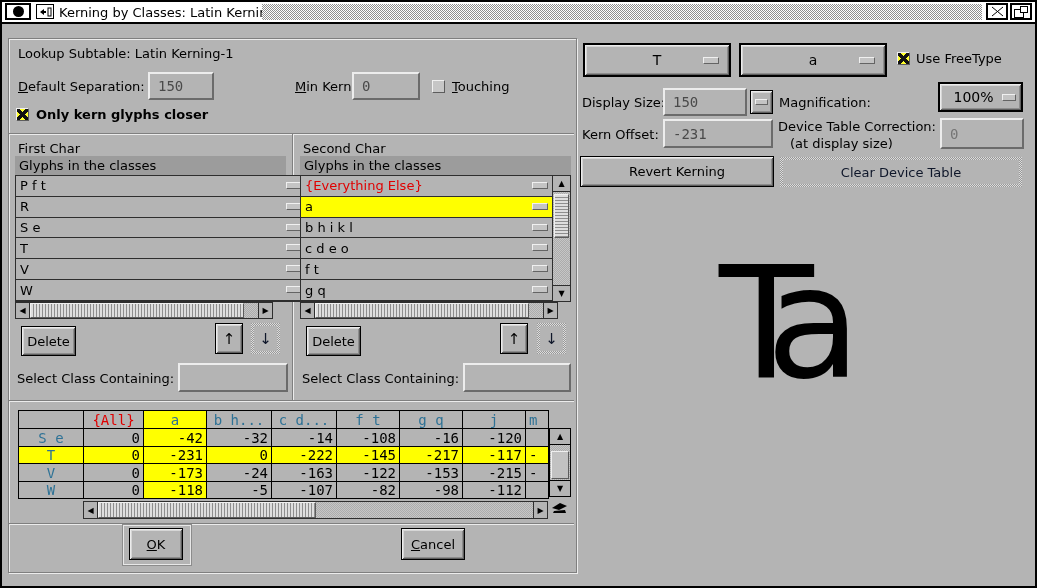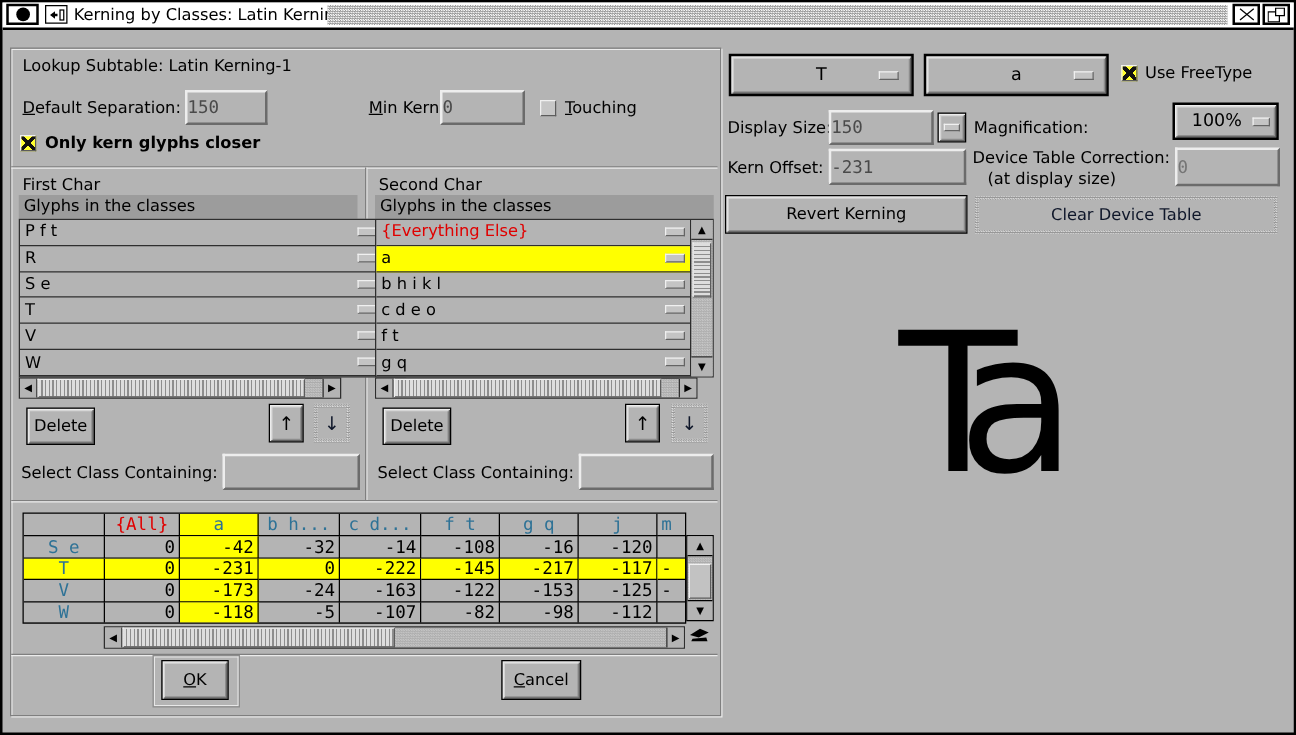--- a/index.html
+++ b/index.html
@@ -25,21 +25,21 @@
   .btn{position:absolute;background:#b4b4b4;border:1px solid #000;box-sizing:border-box;
     box-shadow:inset 1px 1px 0 #ececec,inset -1px -1px 0 #5f5f5f,inset 2px 2px 0 #d6d6d6,inset -2px -2px 0 #8d8d8d;
     display:flex;align-items:center;justify-content:center;cursor:default;}
   .menubtn{border:2px solid #000;}
   .okring{position:absolute;border:1px solid #8c8c8c;box-shadow:inset 1px 1px 0 #e8e8e8,inset -1px -1px 0 #e8e8e8;}
   .disabled-frame{position:absolute;background:conic-gradient(#dcdcdc 25%,#989898 0 50%,#dcdcdc 0 75%,#989898 0);background-size:2px 2px;}
   .disabled-inner{position:absolute;inset:3px;background:#b4b4b4;display:flex;align-items:center;justify-content:center;color:#0f172a;}
 
   
   .tf{position:absolute;background:#b4b4b4;border:2px solid;border-color:#ededed #6b6b6b #6b6b6b #ededed;
-    font-family:"DejaVu Sans Mono",monospace;font-size:14px;color:#4a4a4a;padding:0 0 0 0;box-sizing:border-box;outline:none;}
+    font-family:"DejaVu Sans Mono",monospace;font-size:14px;color:#4a4a4a;padding:0 0 0 8px;box-sizing:border-box;outline:none;}
 
   
   .cb{position:absolute;width:13px;height:13px;background:#c6c6c6;border:1px solid;border-color:#f0f0f0 #5c5c5c #5c5c5c #f0f0f0;box-sizing:border-box;}
   .cb.checked{background-color:#ffff2e;background-image:
     linear-gradient(45deg,transparent 40%,#111 40% 60%,transparent 60%),
     linear-gradient(135deg,transparent 40%,#111 40% 60%,transparent 60%);}
 
   
   .listhdr{position:absolute;background:#9c9c9c;display:flex;align-items:center;padding-left:4px;box-sizing:border-box;}
   .list{position:absolute;border:1px solid #2e2e2e;display:flex;box-sizing:border-box;background:#b4b4b4;}
@@ -272,21 +272,21 @@
       <div class="kc num ylw">-117</div>
       <div class="kc ylw mr">-</div>
 
       <div class="kc hdr">V</div>
       <div class="kc num">0</div>
       <div class="kc num ylw">-173</div>
       <div class="kc num">-24</div>
       <div class="kc num">-163</div>
       <div class="kc num">-122</div>
       <div class="kc num">-153</div>
-      <div class="kc num">-125</div>
+      <div class="kc num">-215</div>
       <div class="kc mr">-</div>
 
       <div class="kc hdr">W</div>
       <div class="kc num">0</div>
       <div class="kc num ylw">-118</div>
       <div class="kc num">-5</div>
       <div class="kc num">-107</div>
       <div class="kc num">-82</div>
       <div class="kc num">-98</div>
       <div class="kc num">-112</div>

